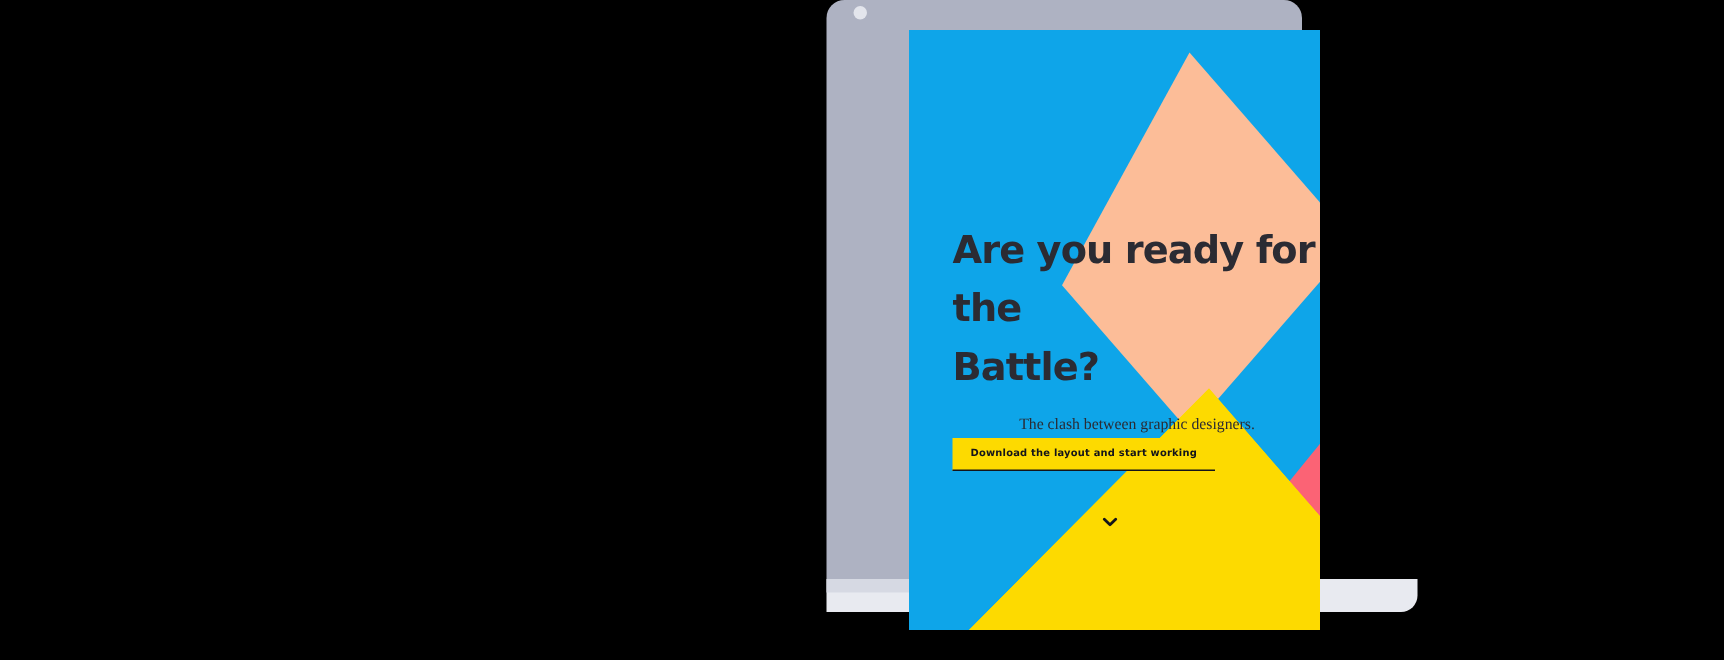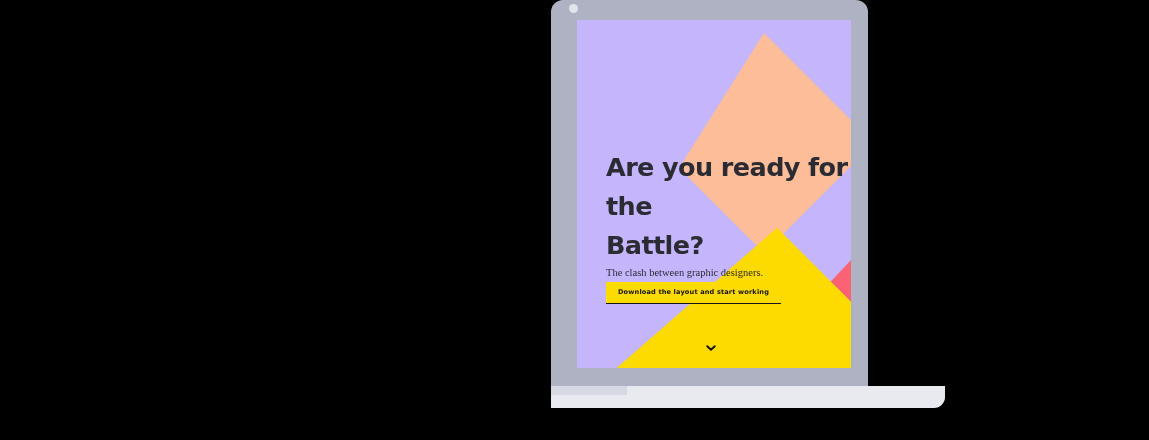--- a/index.html
+++ b/index.html
@@ -54,23 +54,23 @@
   .base-notch {
     position:absolute;
     left:551px; top:386px;
     width:76px; height:9px;
     background:#d6d9e3;
   }
 
   
   .screen {
     position:absolute;
-    left:577px; top:20px;
-    width:274px; height:348px;
-    background:#c4b5fd;
+    left:606px; top:20px;
+    width:274px; height:400px;
+    background:#0ea5e9;
     overflow:hidden;
   }
 
   .screen-inner {
     position:absolute;
     inset:0;
   }
 
   
   .shapes {
@@ -91,25 +91,26 @@
     font-family:"DejaVu Sans", sans-serif;
     font-weight:bold;
     font-size:25.5px;
     line-height:39px;
     letter-spacing:-0.6px;
     color:#2b2b33;
     white-space:pre-line;
   }
 
   .subhead {
-    margin-top:1px;
+    margin-top:12px;
     font-family:"Liberation Serif", serif;
     font-size:10.5px;
     line-height:14px;
     color:#2b2b33;
+    text-align:center;
   }
 
   .cta {
     display:inline-block;
     padding:6px 12px 7px 12px;
     background:#fdda00;
     color:#14141a;
     border:0;
     border-bottom:1.6px solid #14141a;
     font-family:"DejaVu Sans", sans-serif;

